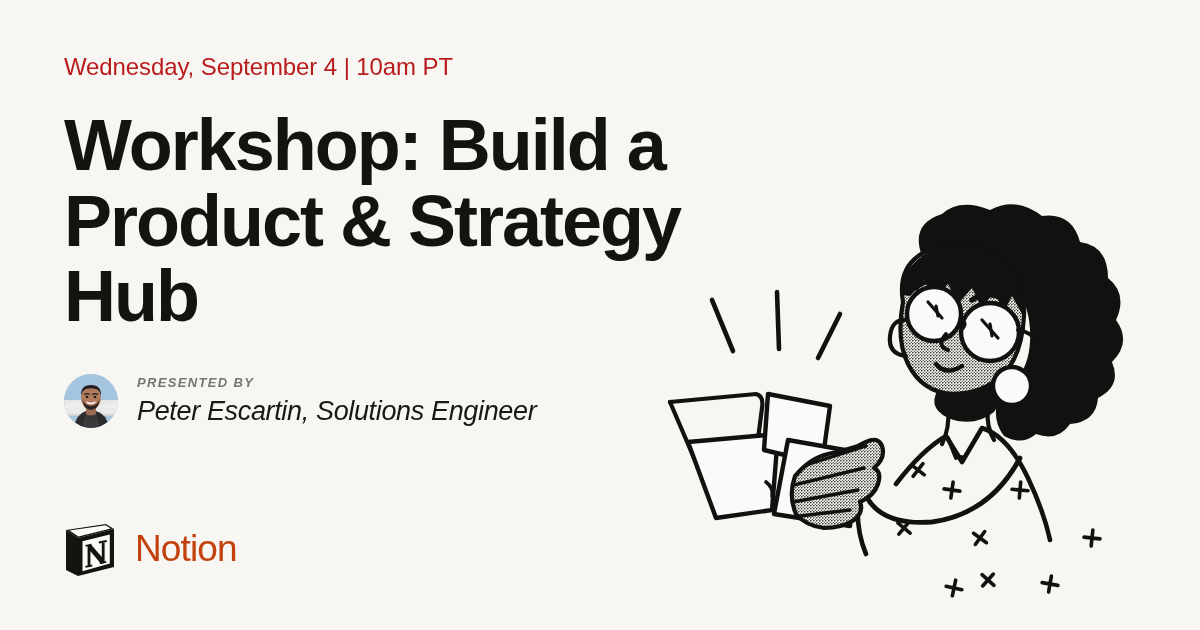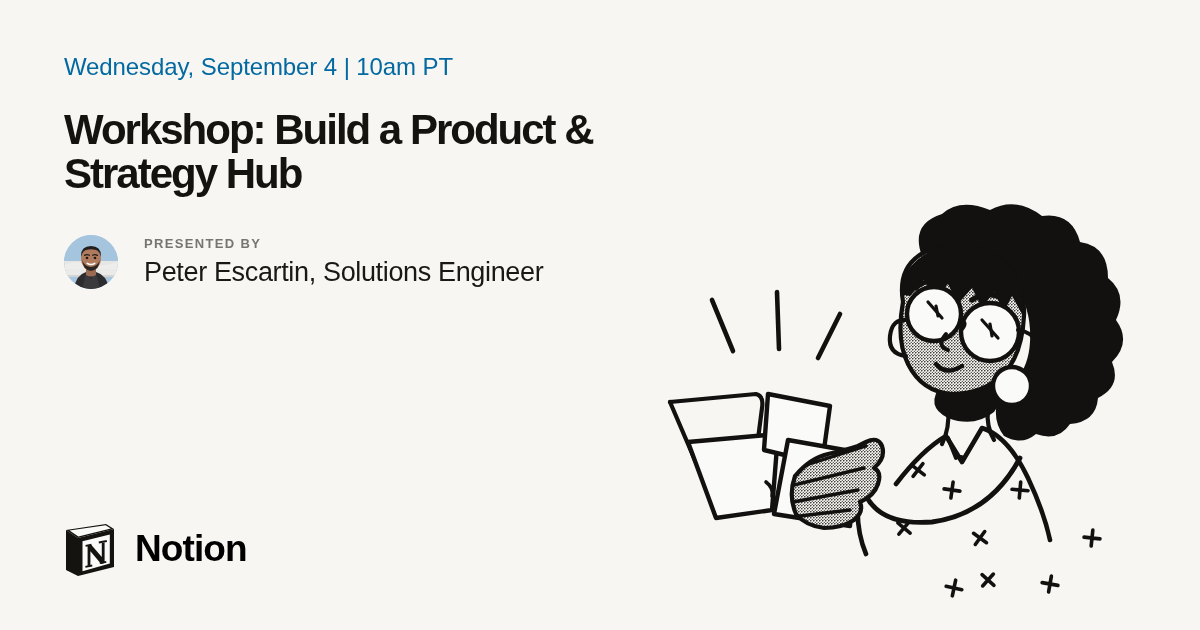--- a/index.html
+++ b/index.html
@@ -31,41 +31,42 @@
     left: 64px;
     top: 52px;
     width: 620px;
     z-index: 5;
   }
 
   .eventdate {
     font-size: 24px;
     font-weight: 500;
     letter-spacing: -0.1px;
-    color: #0369a1;
+    color: #b91c1c;
     line-height: 1.25;
     white-space: nowrap;
   }
 
   .title {
     margin-top: 26px;
-    font-size: 42px;
+    font-size: 72px;
     line-height: 1.05;
     font-weight: 700;
     letter-spacing: -2.0px;
     color: #14130F;
     max-width: 810px;
   }
 
   
   .presenter {
     margin-top: 39px;
     display: flex;
     align-items: center;
-    gap: 26px;
+    gap: 19px;
+    font-style: italic;
   }
 
   .avatar {
     position: relative;
     width: 54px;
     height: 54px;
     border-radius: 50%;
     overflow: hidden;
     flex: 0 0 54px;
     background: #A9C6DF;
@@ -96,23 +97,23 @@
     left: 62px;
     bottom: 52px;
     display: flex;
     align-items: center;
     gap: 17px;
     z-index: 5;
   }
   .brand-mark { width: 56px; height: 60px; display: block; }
   .brand-name {
     font-size: 37px;
-    font-weight: 700;
+    font-weight: 400;
     letter-spacing: -0.9px;
-    color: #000000;
+    color: #c2410c;
     line-height: 1;
   }
 
   
   .illustration {
     position: absolute;
     right: 0px;
     top: 196px;
     width: 540px;
     height: 420px;

